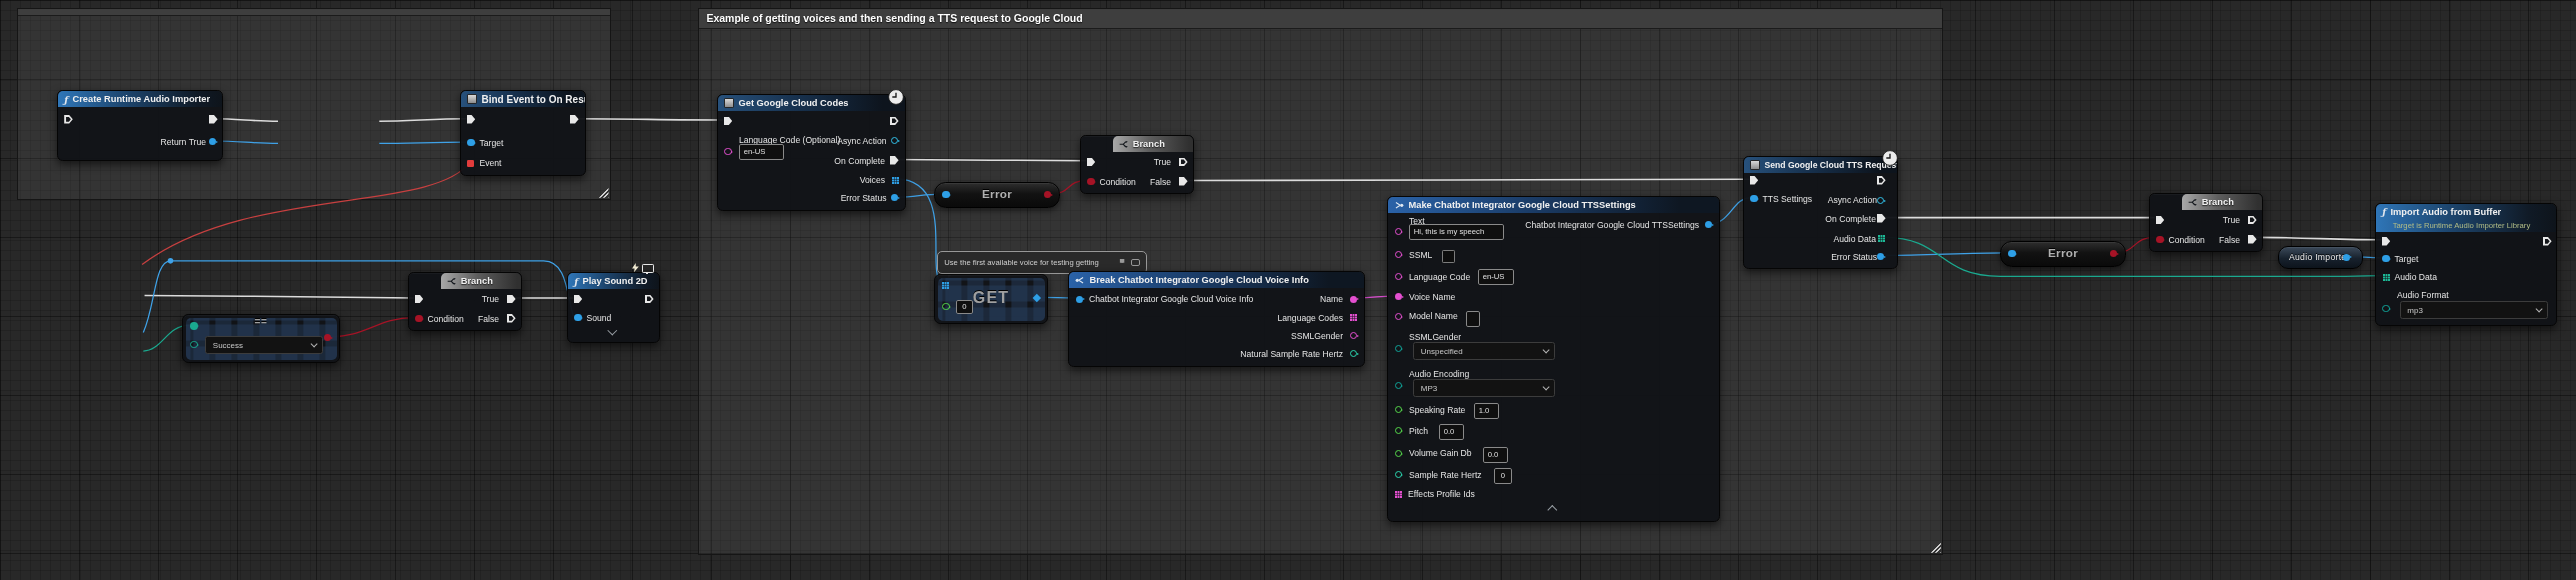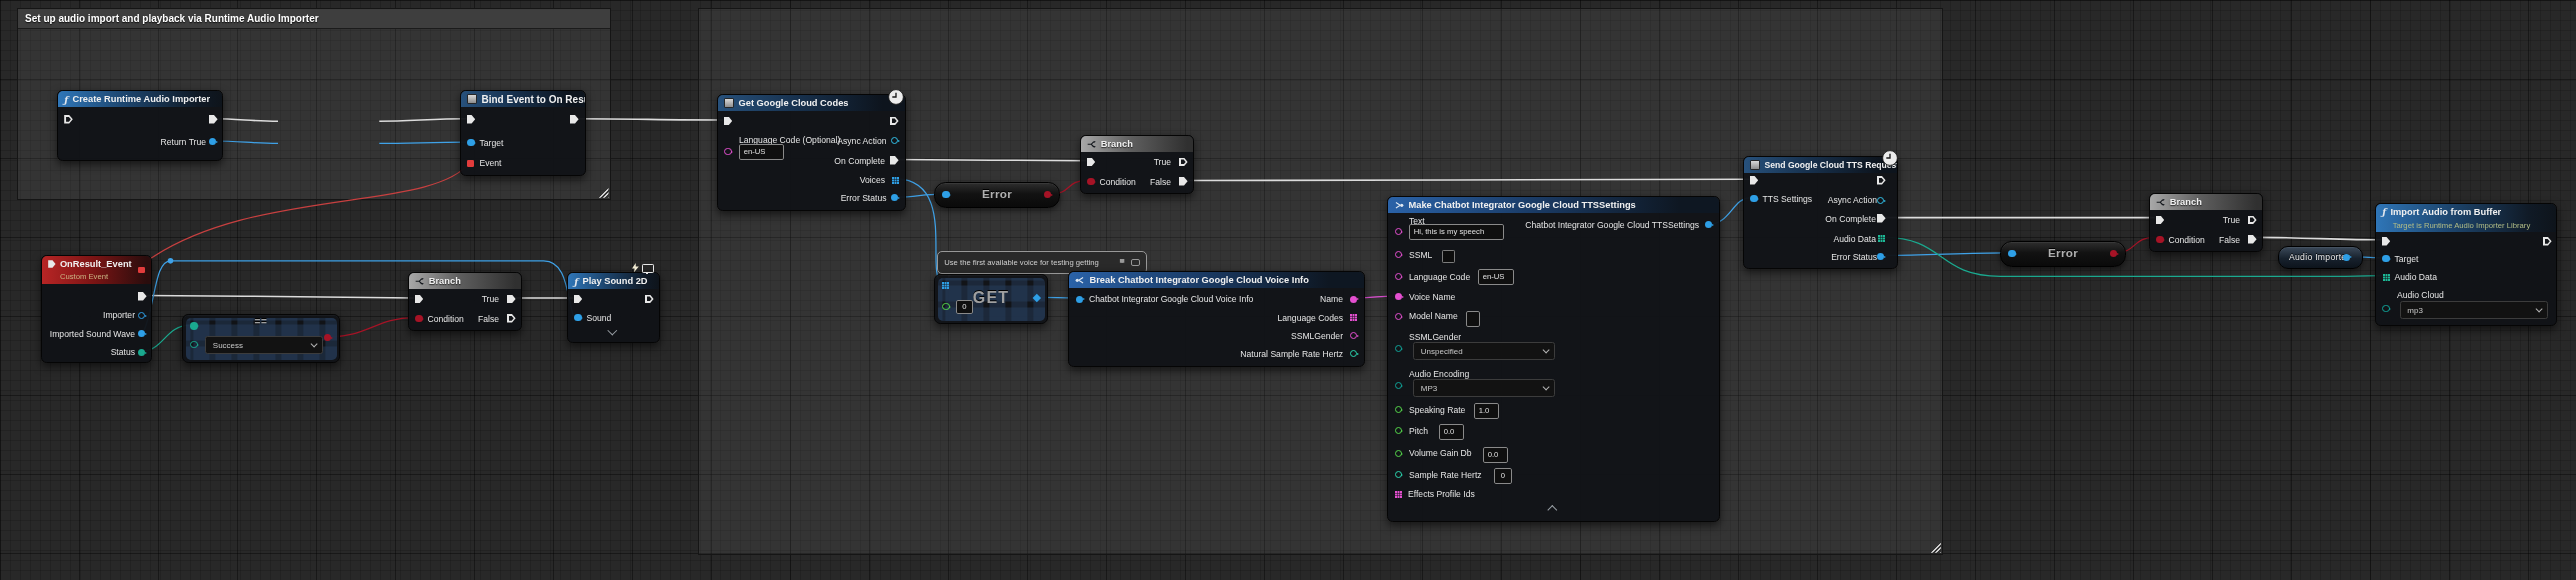--- a/index.html
+++ b/index.html
@@ -21,21 +21,21 @@
     clip-path:polygon(100% 0,100% 100%,0 100%);}
   
   .node{position:absolute;z-index:3;background:rgba(17,19,23,.96);border:0.6px solid #050505;
     border-radius:5.6px;box-shadow:0 3.1px 8.6px rgba(0,0,0,.55), inset 0 0.6px 0 rgba(255,255,255,.07);}
   .hdr{height:16px;border-radius:5px 5px 0 0;display:flex;align-items:center;gap:4.3px;
     padding:0 6.2px;color:#f0f0f0;font-size:9.3px;font-weight:bold;white-space:nowrap;overflow:hidden;}
   .hdr-blue{background:linear-gradient(90deg,#2f76b8 0%,#1d466f 40%,#101a26 85%,#0e141b 100%);}
   .hdr-navy{background:linear-gradient(90deg,#27517c 0%,#17314e 42%,#0d141d 88%);}
   .hdr-steel{background:linear-gradient(90deg,#2a62a8 0%,#1b3d69 42%,#0e1722 88%);}
   .hdr-gray{background:linear-gradient(90deg,#a8a8a8 0%,#5e5e5e 45%,#303030 95%);
-    text-shadow:0 0.6px 1.2px rgba(0,0,0,.7);}
+    text-shadow:0 0.6px 1.2px rgba(0,0,0,.7);margin-left:32px;}
   .hdr-red{background:linear-gradient(90deg,#b82525 0%,#7a1414 48%,#2a0d0d 96%);}
   .hdr2{height:28px;flex-wrap:wrap;align-content:center;}
   .sub{display:block;width:100%;font-weight:normal;font-size:7.7px;margin-top:-1.2px;}
   .icon-f{font-family:"DejaVu Serif",serif;font-style:italic;font-weight:bold;font-size:9.3px;color:#e2e7ee;}
   .boxicon{width:8px;height:8px;flex:0 0 8px;background:linear-gradient(180deg,#d8d8d8,#8d8d8d);
     border:0.6px solid #262626;border-radius:1.2px;}
   
   .pex{position:absolute;width:8.6px;height:8.6px;background:#e8e8e8;
     clip-path:polygon(0 0,58% 0,100% 50%,58% 100%,0 100%);}
   .pex.hollow::before{content:"";position:absolute;inset:1.9px;background:#14161a;
@@ -96,25 +96,27 @@
   .monitor::after{content:"";position:absolute;left:2.5px;bottom:-2.5px;width:2.5px;height:1.9px;background:#e8e8e8;}
   svg.wires{position:absolute;inset:0;z-index:2;pointer-events:none;}
 </style>
 </head>
 <body>
 
 <div id="canvas">
 
   <div class="comment" style="left:16.7px;top:8px;width:592px;height:190px">
     <div class="ctitle" style="font-size:10px">
-      <span style="display:block">Set up audio import and playback via Runtime Audio Importer</span>
     </div>
     <div class="chandle"></div>
   </div>
   <div class="comment" style="left:698px;top:8px;width:1243px;height:545px">
+    <div class="ctitle" style="font-size:10.5px">
+      <span>Example of getting voices and then sending a TTS request to Google Cloud</span>
+    </div>
     <div class="chandle"></div>
   </div>
 
   <svg class="wires" width="2576" height="581" viewBox="0 0 4170 940">
     <g fill="none" stroke="#dcdcdc" stroke-width="2.5">
       <path d="M346,192 C386,192 408,196 450,196"></path>
       <path d="M614,196 C664,196 700,192 755,192"></path>
       <path d="M936,192 C1020,192 1080,194 1170,194"></path>
       <path d="M234,478 C380,478 520,482 670,482"></path>
       <path d="M832,482 C870,482 890,482 928,482"></path>
@@ -166,37 +168,20 @@
       <span style="font-size:10px">Bind Event to On Result</span>
     </div>
     <div class="pex" style="left:5.6px;top:24px"></div>
     <div class="pex" style="left:109px;top:24px"></div>
     <div class="pdot" style="left:6.2px;top:48px;color:#2e9fe6"></div>
     <span class="lbl" style="left:18.5px;top:47px">Target</span>
     <div class="psq" style="left:6.2px;top:69px"></div>
     <span class="lbl" style="left:18.5px;top:67px">Event</span>
   </div>
 
-  <div class="node" style="left:41px;top:255px;width:109px;height:106px">
-    <div class="hdr hdr-red hdr2">
-      <span style="display:flex;align-items:center;gap:4.3px;width:100%">
-        <span class="pex" style="position:static;width:7.4px;height:7.4px;flex:0 0 7.4px"></span>
-        <span>OnResult_Event</span>
-      </span>
-      <span class="sub" style="color:#c9b584;margin-left:11.7px">Custom Event</span>
-    </div>
-    <div class="psq" style="left:96px;top:10.5px"></div>
-    <div class="pex" style="left:96px;top:36px"></div>
-    <span class="lbl lbl-r" style="right:16px;top:54px">Importer</span>
-    <div class="pring" style="left:96px;top:56px;color:#2e9fe6"></div>
-    <span class="lbl lbl-r" style="right:16px;top:73px">Imported Sound Wave</span>
-    <div class="pdot" style="left:96px;top:74px;color:#2e9fe6"></div>
-    <span class="lbl lbl-r" style="right:16px;top:91px">Status</span>
-    <div class="pdot" style="left:96px;top:93px;color:#1aa98f"></div>
-  </div>
 
   <div class="node getnode" style="left:182px;top:314px;width:156px;height:47px">
     <span class="bigop" style="top:1.2px;font-size:10px;letter-spacing:0.6px">==</span>
     <div class="pdot" style="left:7.4px;top:7.4px;color:#1aa98f"></div>
     <div class="pring" style="left:7.4px;top:26px;color:#1aa98f"></div>
     <div class="dd" style="left:22px;top:21px;width:93px">
       <span>Success</span>
         <i class="chev"></i>
     </div>
     <div class="pdot" style="left:141px;top:19px;color:#a61326"></div>
@@ -457,21 +442,21 @@
         <span>Import Audio from Buffer</span>
       </span>
       <span class="sub" style="color:#b2bd86;margin-left:10.5px">Target is Runtime Audio Importer Library</span>
     </div>
     <div class="pex" style="left:5.6px;top:33px"></div>
     <div class="pex hollow" style="left:167px;top:33px"></div>
     <div class="pdot" style="left:6.2px;top:51px;color:#2e9fe6"></div>
     <span class="lbl" style="left:18.5px;top:50px">Target</span>
     <div class="pgrid" style="left:6.8px;top:70px;color:#1db896"></div>
     <span class="lbl" style="left:18.5px;top:68px">Audio Data</span>
-    <span class="lbl" style="left:21px;top:86px">Audio Cloud</span>
+    <span class="lbl" style="left:21px;top:86px">Audio Format</span>
     <div class="pring" style="left:6.2px;top:101px;color:#0fa398"></div>
     <div class="dd" style="left:23.5px;top:97px;width:124px">
         <span>mp3</span>
         <i class="chev"></i>
       </div>
   </div>
 
 </div>
 
 

